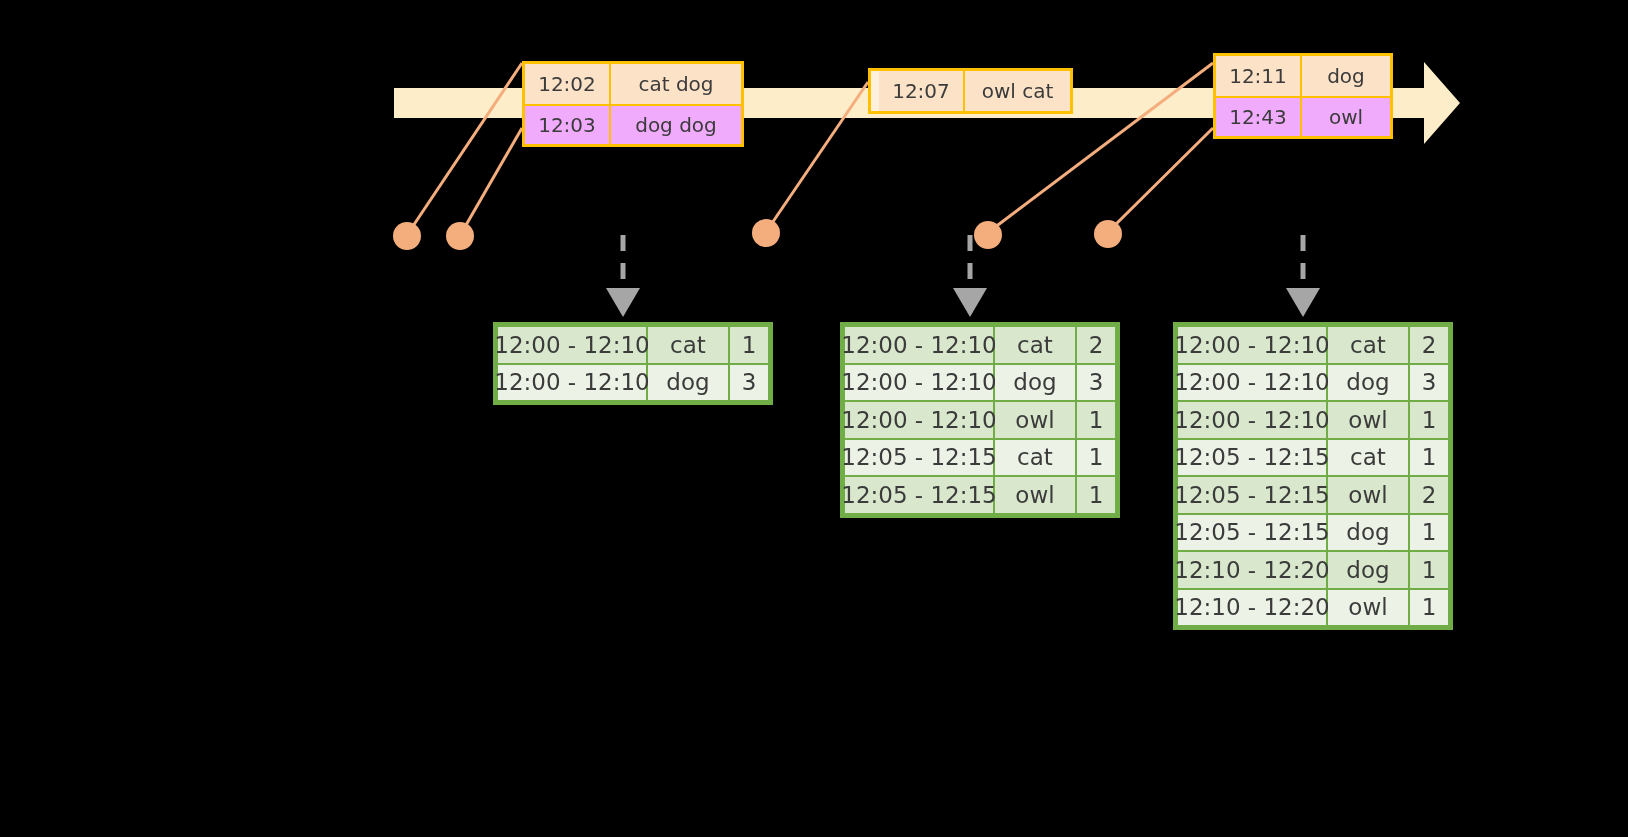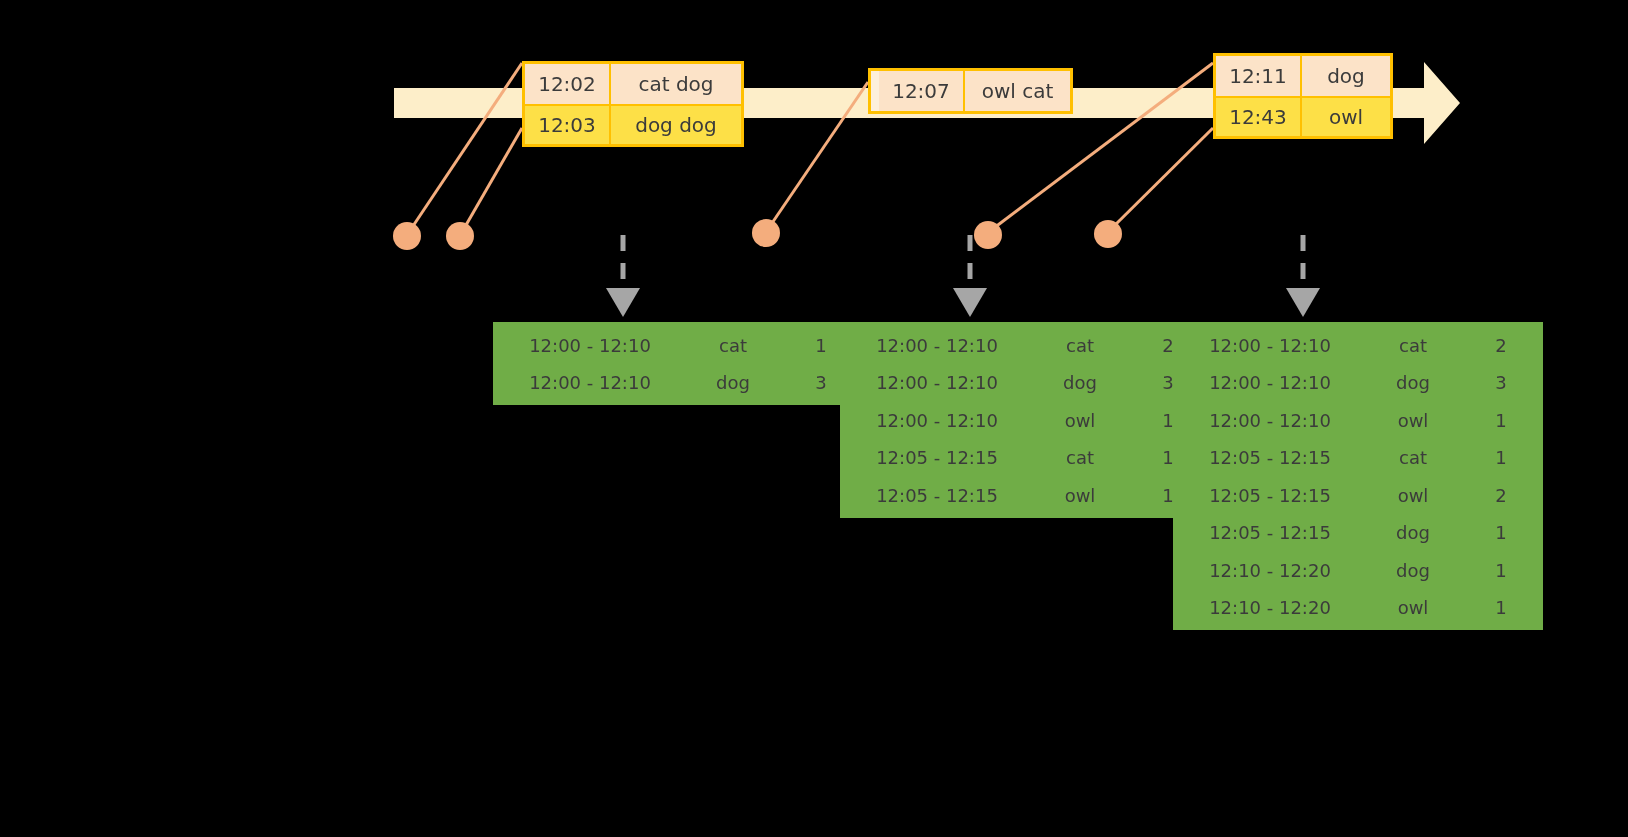--- a/index.html
+++ b/index.html
@@ -38,21 +38,21 @@
   }
   .event-row {
     display: flex;
     height: 40px;
     box-sizing: border-box;
   }
   .event-row + .event-row {
     border-top: 2px solid #ffc000;
   }
   .event-row.shade .cell { background: #fce3c8; }
-  .event-row.plain .cell { background: #fde047; }
+  .event-row.plain .cell { background: #f0abfc; }
   .cell {
     display: flex;
     align-items: center;
     justify-content: center;
     box-sizing: border-box;
     font-size: 20px;
     color: #3b3b3b;
     white-space: nowrap;
   }
   .cell.time {
@@ -73,29 +73,29 @@
   .agg-row {
     display: flex;
     height: 37.5px;
     box-sizing: border-box;
   }
   .agg-cell {
     display: flex;
     align-items: center;
     justify-content: center;
     box-sizing: border-box;
-    font-size: 18px;
+    font-size: 23px;
     color: #3b3b3b;
     white-space: nowrap;
-    margin: 19px;
+    margin: 1px;
   }
   .agg-row.shade .agg-cell { background: #d9e8cd; }
   .agg-row.plain .agg-cell { background: #ecf3e6; }
   .agg-cell.win   { width: 148px; }
-  .agg-cell.key   { width: 62px; text-align: center; }
+  .agg-cell.key   { width: 80px; text-align: center; }
   .agg-cell.count { width: 38px; }
 </style>
 </head>
 <body>
 
 <div id="stage">
 
   <svg class="layer" viewBox="0 0 1628 837">
 
     <g>

